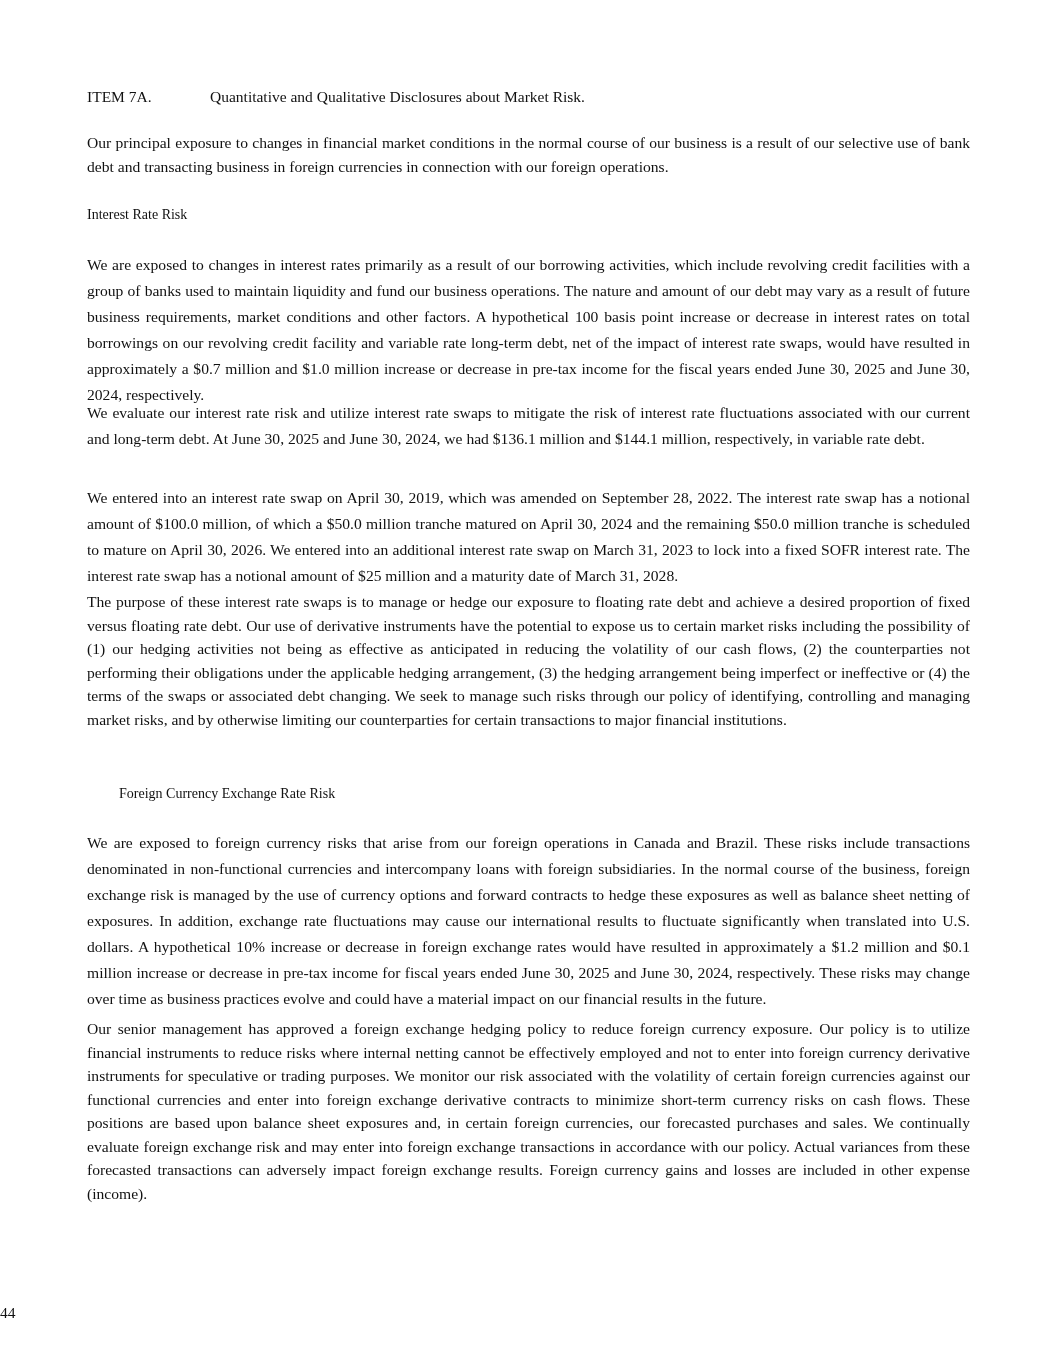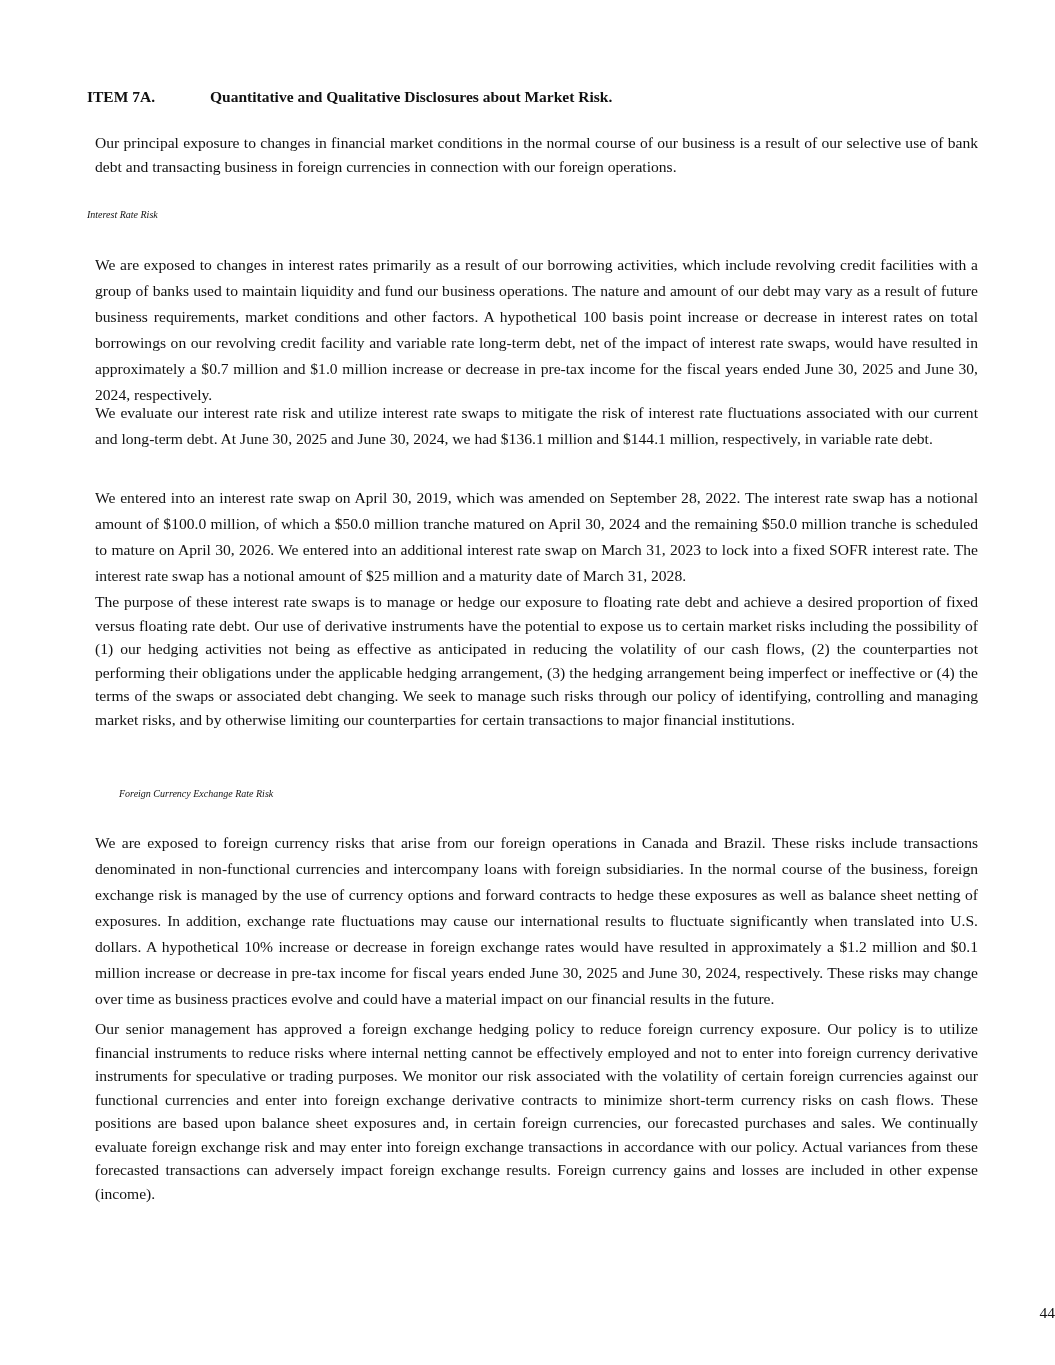--- a/index.html
+++ b/index.html
@@ -18,53 +18,52 @@
     .page {
       position: absolute;
       left: 87px;
       top: 0;
       width: 883px;
     }
     .item-heading {
       position: absolute;
       top: 88px;
       left: 0;
-      font-weight: bold;
+      font-weight: normal;
       font-size: 15.5px;
       line-height: 18px;
       white-space: nowrap;
     }
     .item-heading .num {
       display: inline-block;
       width: 123px;
     }
     .para {
       position: absolute;
-      left: 8px;
+      left: 0;
       width: 883px;
       font-size: 15.6px;
       text-align: justify;
       margin: 0;
     }
     .para.loose { line-height: 23.5px; }
     .para.tight { line-height: 26px; }
     .subhead {
       position: absolute;
       left: 0;
-      font-style: italic;
-      font-size: 10px;
+      font-size: 14px;
       line-height: 18px;
       white-space: nowrap;
     }
     .page-number {
       position: absolute;
       top: 1304px;
       left: 0;
       width: 1055px;
-      text-align: right;
+      text-align: left;
       font-size: 15.5px;
       line-height: 18px;
     }
   </style>
 </head>
 <body>
 
 <div class="page">
 
   <div class="item-heading">

